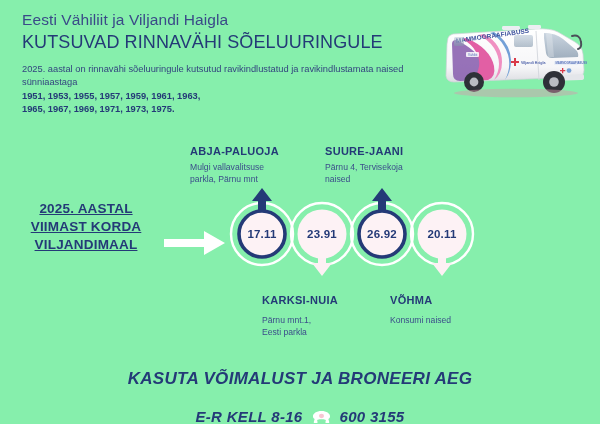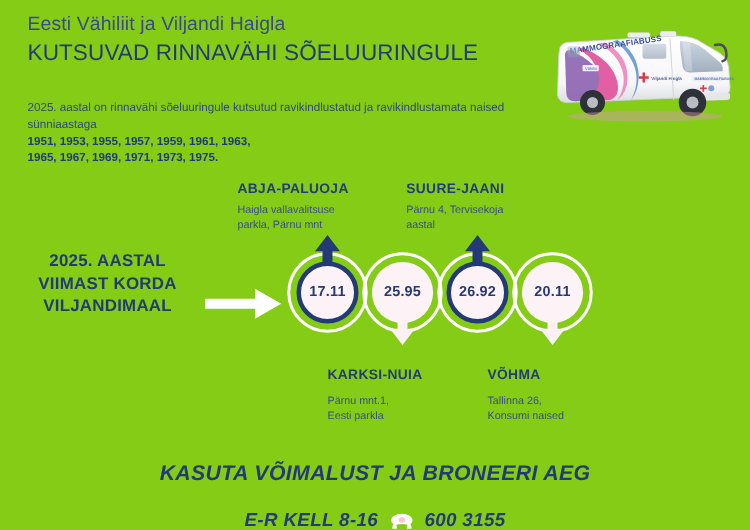--- a/index.html
+++ b/index.html
@@ -4,36 +4,36 @@
 <style>
   html,body{margin:0;padding:0;}
   body{
     width:600px;height:424px;
     background:#f8c6d2;
     font-family:"Liberation Sans", sans-serif;
     color:#2d3f7f;
     overflow:hidden;
     position:relative;
   }
-  .poster{position:relative;width:600px;height:424px;overflow:hidden;background:#84cc16;}
+  .poster{position:relative;width:600px;height:424px;overflow:hidden;background:#86efac;}
 
   
   .hdr{position:absolute;left:22px;top:10px;width:430px;}
   .hdr-line1{font-size:15.5px;font-weight:400;letter-spacing:.1px;color:#3a4a88;line-height:1.25;}
   .hdr-line2{font-size:18px;font-weight:400;letter-spacing:.1px;color:#243a77;line-height:1.3;margin-top:2px;}
-  .hdr-body{margin-top:25px;font-size:9.3px;line-height:1.45;color:#33457f;max-width:400px;}
+  .hdr-body{margin-top:8px;font-size:9.3px;line-height:1.45;color:#33457f;max-width:400px;}
   .hdr-body .yrs{font-weight:700;color:#243a77;display:block;}
 
   
   .bus-wrap{position:absolute;left:432px;top:14px;width:160px;height:88px;}
   .bus-svg{display:block;width:160px;height:88px;}
 
   
   .callout{position:absolute;left:12px;top:200px;width:148px;text-align:center;}
-  .callout-txt{font-size:13.5px;font-weight:700;line-height:1.32;color:#243a77;letter-spacing:.2px;}
+  .callout-txt{font-size:13.5px;font-weight:700;line-height:1.32;color:#243a77;letter-spacing:.2px;text-decoration:underline;}
   .big-arrow{position:absolute;left:164px;top:228px;width:62px;height:30px;}
 
   
   .timeline{position:absolute;left:224px;top:188px;width:260px;height:100px;}
   .tl-svg{position:absolute;left:0;top:0;width:260px;height:100px;}
 
   .pin{position:absolute;width:56px;height:72px;}
   .pin .lbl{
     position:absolute;left:0;top:20px;width:56px;height:52px;
     display:flex;align-items:center;justify-content:center;
@@ -170,21 +170,21 @@
         <circle cx="28" cy="46" r="23" fill="#fdf2f5" stroke="#243a77" stroke-width="3.6"></circle>
       </svg>
       <div class="lbl">17.11</div>
     </div>
 
     <div class="pin down" id="pin-1" style="left:70px;top:16px;">
       <svg width="56" height="72" viewBox="0 0 56 72">
         <path d="M28,72 L18,59 L24,59 L24,50 L32,50 L32,59 L38,59 Z" fill="#fdf0f4"></path>
         <circle cx="28" cy="30" r="24.5" fill="#fdf2f5"></circle>
       </svg>
-      <div class="lbl">25.95</div>
+      <div class="lbl">23.91</div>
     </div>
 
     <div class="pin up" id="pin-2" style="left:130px;top:0px;">
       <svg width="56" height="72" viewBox="0 0 56 72">
         <path d="M28,0 L38,13 L32,13 L32,22 L24,22 L24,13 L18,13 Z" fill="#243a77"></path>
         <circle cx="28" cy="46" r="23" fill="#fdf2f5" stroke="#243a77" stroke-width="3.6"></circle>
       </svg>
       <div class="lbl">26.92</div>
     </div>
 
@@ -193,45 +193,44 @@
         <path d="M28,72 L18,59 L24,59 L24,50 L32,50 L32,59 L38,59 Z" fill="#fdf0f4"></path>
         <circle cx="28" cy="30" r="24.5" fill="#fdf2f5"></circle>
       </svg>
       <div class="lbl">20.11</div>
     </div>
   </div>
 
   <div class="cap" id="cap-abja">
     <div class="name">ABJA-PALUOJA</div>
     <div class="addr">
-      <div>Haigla vallavalitsuse</div>
+      <div>Mulgi vallavalitsuse</div>
       <div>parkla, Pärnu mnt</div>
     </div>
   </div>
 
   <div class="cap" id="cap-suure">
     <div class="name">SUURE-JAANI</div>
     <div class="addr">
       <div>Pärnu 4, Tervisekoja</div>
-      <div>aastal</div>
+      <div>naised</div>
     </div>
   </div>
 
   <div class="cap" id="cap-karksi">
     <div class="name">KARKSI-NUIA</div>
     <div class="addr">
       <div>Pärnu mnt.1,</div>
       <div>Eesti parkla</div>
     </div>
   </div>
 
   <div class="cap" id="cap-vohma">
     <div class="name">VÕHMA</div>
     <div class="addr">
-      <div>Tallinna 26,</div>
       <div>Konsumi naised</div>
     </div>
   </div>
 
   <div class="footer">
     <div class="f1">KASUTA VÕIMALUST JA BRONEERI AEG</div>
     <div class="f2">
       <span>E-R KELL 8-16</span>
       <svg class="phone-ico" viewBox="0 0 24 19">
         <path d="M12,1.2 C5.6,1.2 1.2,4.3 1.2,8.0 C1.2,9.6 2.0,10.8 3.3,11.5 L2.2,15.2 C2.0,15.9 2.5,16.5 3.2,16.5 L6.0,16.5 C6.7,16.5 7.2,15.9 7.0,15.2 L6.5,13.3 C6.4,12.8 6.7,12.3 7.2,12.2 C8.8,11.8 10.4,11.6 12,11.6 C13.6,11.6 15.2,11.8 16.8,12.2 C17.3,12.3 17.6,12.8 17.5,13.3 L17.0,15.2 C16.8,15.9 17.3,16.5 18.0,16.5 L20.8,16.5 C21.5,16.5 22.0,15.9 21.8,15.2 L20.7,11.5 C22.0,10.8 22.8,9.6 22.8,8.0 C22.8,4.3 18.4,1.2 12,1.2 Z" fill="#ffffff"></path>

